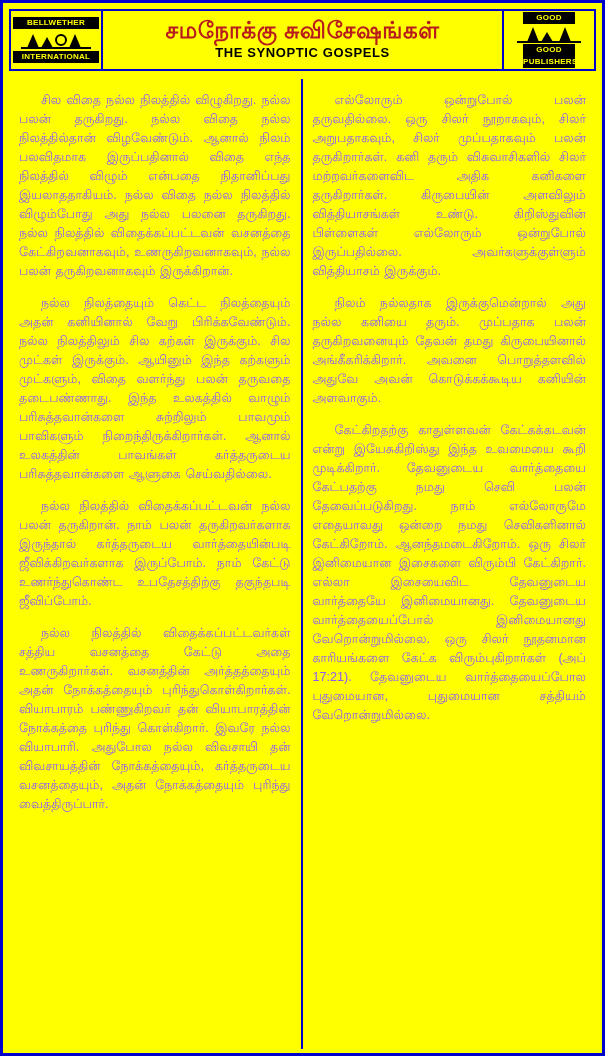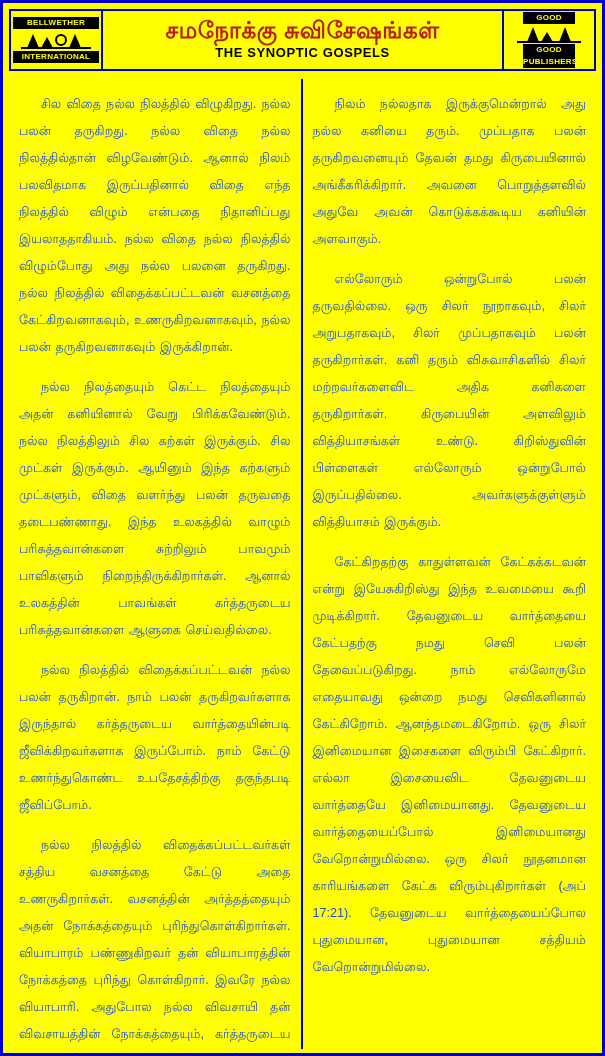--- a/index.html
+++ b/index.html
@@ -99,22 +99,22 @@
     width: 50%;
     box-sizing: border-box;
     padding: 12px 10px 8px 10px;
   }
   .col.left {
     border-right: 2px solid #0000cc;
   }
   .col p {
     margin: 0 0 13px 0;
     font-size: 12.6px;
-    line-height: 27px;
-    color: #1d4ed8;
+    line-height: 19px;
+    color: #8b5cf6;
     text-align: justify;
     text-indent: 22px;
     word-spacing: 1px;
   }
   .col p:last-child { margin-bottom: 0; }
 </style>
 </head>
 <body>
 
 <div id="page">
@@ -161,20 +161,20 @@
   <div class="columns">
 
     <div class="col left">
       <p>சில விதை நல்ல நிலத்தில் விழுகிறது. நல்ல பலன் தருகிறது. நல்ல விதை நல்ல நிலத்தில்தான் விழவேண்டும். ஆனால் நிலம் பலவிதமாக இருப்பதினால் விதை எந்த நிலத்தில் விழும் என்பதை நிதானிப்பது இயலாததாகியம். நல்ல விதை நல்ல நிலத்தில் விழும்போது அது நல்ல பலனை தருகிறது. நல்ல நிலத்தில் விதைக்கப்பட்டவன் வசனத்தை கேட்கிறவனாகவும், உணருகிறவனாகவும், நல்ல பலன் தருகிறவனாகவும் இருக்கிறான்.</p>
       <p>நல்ல நிலத்தையும் கெட்ட நிலத்தையும் அதன் கனியினால் வேறு பிரிக்கவேண்டும். நல்ல நிலத்திலும் சில கற்கள் இருக்கும். சில முட்கள் இருக்கும். ஆயினும் இந்த கற்களும் முட்களும், விதை வளர்ந்து பலன் தருவதை தடைபண்ணாது. இந்த உலகத்தில் வாழும் பரிசுத்தவான்களை சுற்றிலும் பாவமும் பாவிகளும் நிறைந்திருக்கிறார்கள். ஆனால் உலகத்தின் பாவங்கள் கர்த்தருடைய பரிசுத்தவான்களை ஆளுகை செய்வதில்லை.</p>
       <p>நல்ல நிலத்தில் விதைக்கப்பட்டவன் நல்ல பலன் தருகிறான். நாம் பலன் தருகிறவர்களாக இருந்தால் கர்த்தருடைய வார்த்தையின்படி ஜீவிக்கிறவர்களாக இருப்போம். நாம் கேட்டு உணர்ந்துகொண்ட உபதேசத்திற்கு தகுந்தபடி ஜீவிப்போம்.</p>
       <p>நல்ல நிலத்தில் விதைக்கப்பட்டவர்கள் சத்திய வசனத்தை கேட்டு அதை உணருகிறார்கள். வசனத்தின் அர்த்தத்தையும் அதன் நோக்கத்தையும் புரிந்துகொள்கிறார்கள். வியாபாரம் பண்ணுகிறவர் தன் வியாபாரத்தின் நோக்கத்தை புரிந்து கொள்கிறார். இவரே நல்ல வியாபாரி. அதுபோல நல்ல விவசாயி தன் விவசாயத்தின் நோக்கத்தையும், கர்த்தருடைய வசனத்தையும், அதன் நோக்கத்தையும் புரிந்து வைத்திருப்பார்.</p>
     </div>
 
     <div class="col right">
+      <p>எல்லோரும் ஒன்றுபோல் பலன் தருவதில்லை. ஒரு சிலர் நூறாகவும், சிலர் அறுபதாகவும், சிலர் முப்பதாகவும் பலன் தருகிறார்கள். கனி தரும் விசுவாசிகளில் சிலர் மற்றவர்களைவிட அதிக கனிகளை தருகிறார்கள். கிருபையின் அளவிலும் வித்தியாசங்கள் உண்டு. கிறிஸ்துவின் பிள்ளைகள் எல்லோரும் ஒன்றுபோல் இருப்பதில்லை. அவர்களுக்குள்ளும் வித்தியாசம் இருக்கும்.</p>
       <p>நிலம் நல்லதாக இருக்குமென்றால் அது நல்ல கனியை தரும். முப்பதாக பலன் தருகிறவனையும் தேவன் தமது கிருபையினால் அங்கீகரிக்கிறார். அவனை பொறுத்தளவில் அதுவே அவன் கொடுக்கக்கூடிய கனியின் அளவாகும்.</p>
-      <p>எல்லோரும் ஒன்றுபோல் பலன் தருவதில்லை. ஒரு சிலர் நூறாகவும், சிலர் அறுபதாகவும், சிலர் முப்பதாகவும் பலன் தருகிறார்கள். கனி தரும் விசுவாசிகளில் சிலர் மற்றவர்களைவிட அதிக கனிகளை தருகிறார்கள். கிருபையின் அளவிலும் வித்தியாசங்கள் உண்டு. கிறிஸ்துவின் பிள்ளைகள் எல்லோரும் ஒன்றுபோல் இருப்பதில்லை. அவர்களுக்குள்ளும் வித்தியாசம் இருக்கும்.</p>
       <p>கேட்கிறதற்கு காதுள்ளவன் கேட்கக்கடவன் என்று இயேசுகிறிஸ்து இந்த உவமையை கூறி முடிக்கிறார். தேவனுடைய வார்த்தையை கேட்பதற்கு நமது செவி பலன் தேவைப்படுகிறது. நாம் எல்லோருமே எதையாவது ஒன்றை நமது செவிகளினால் கேட்கிறோம். ஆனந்தமடைகிறோம். ஒரு சிலர் இனிமையான இசைகளை விரும்பி கேட்கிறார். எல்லா இசையைவிட தேவனுடைய வார்த்தையே இனிமையானது. தேவனுடைய வார்த்தையைப்போல் இனிமையானது வேறொன்றுமில்லை. ஒரு சிலர் நூதனமான காரியங்களை கேட்க விரும்புகிறார்கள் (அப் 17:21). தேவனுடைய வார்த்தையைப்போல புதுமையான, புதுமையான சத்தியம் வேறொன்றுமில்லை.</p>
     </div>
 
   </div>
 
 </div>
 
 </body></html>

